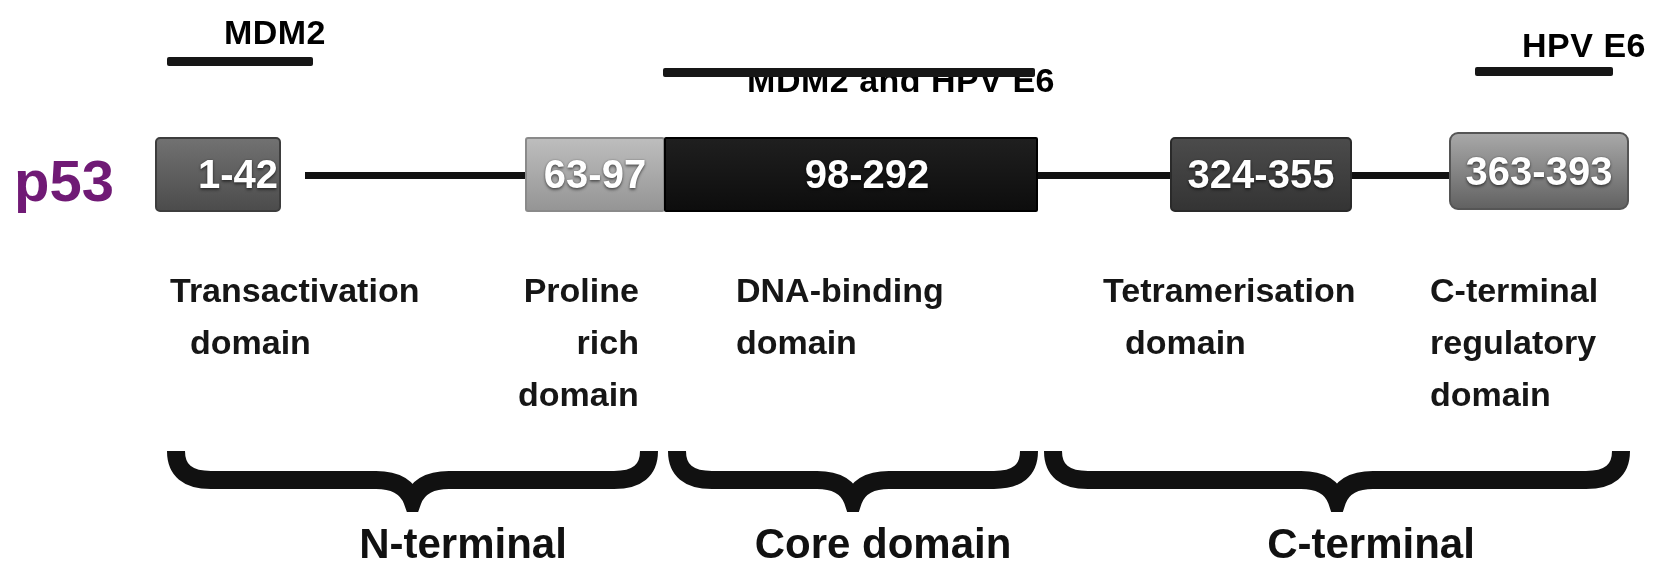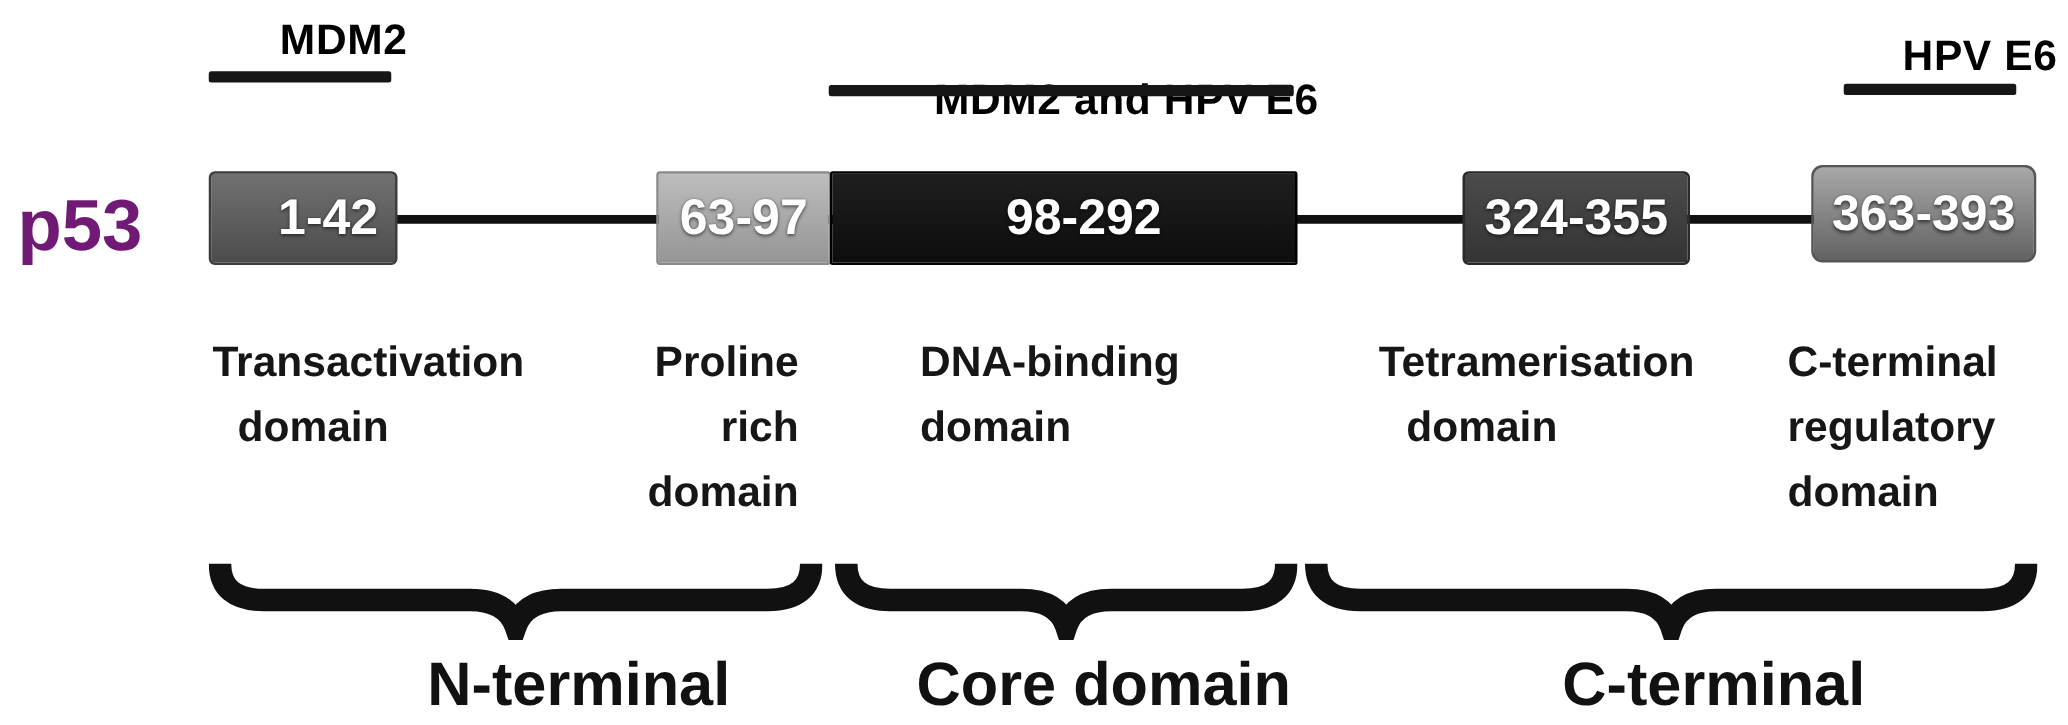--- a/index.html
+++ b/index.html
@@ -24,42 +24,42 @@
   .dbox .rng{
     font-size:40px;font-weight:bold;color:#ffffff;white-space:nowrap;
     text-shadow:0 2px 3px rgba(0,0,0,0.45), 0 0 2px rgba(0,0,0,0.35);
   }
   .dname{
     font-size:34px;font-weight:bold;color:#161616;line-height:52px;white-space:nowrap;
   }
   .dname .ln{display:block;}
   .brace svg{display:block;}
   .region-label{
-    font-size:49px;font-weight:bold;color:#111;white-space:nowrap;transform:translateX(-50%);
+    font-size:42px;font-weight:bold;color:#111;white-space:nowrap;transform:translateX(-50%);
   }
 </style>
 </head>
 <body>
 
 <div class="stage">
 
   <div class="abs hdr" style="left:160px;top:13px;width:166px;">MDM2</div>
   <div class="abs hdr-underline" style="left:167px;top:57px;width:146px;"></div>
 
   <div class="abs hdr" style="left:655px;top:26px;width:400px;margin-top:35px;">MDM2 and HPV E6</div>
   <div class="abs hdr-underline" style="left:663px;top:68px;width:372px;"></div>
 
   <div class="abs hdr" style="left:1446px;top:26px;width:200px;">HPV E6</div>
   <div class="abs hdr-underline" style="left:1475px;top:67px;width:138px;"></div>
 
   <div class="abs protein" style="left:14px;top:152px;">p53</div>
 
   <div class="abs backbone" style="left:305px;top:172px;width:1150px;"></div>
 
-  <div class="abs dbox" style="left: 167px; top: 137px; width: 151px; background: linear-gradient(rgb(113, 113, 113), rgb(76, 76, 76)); border-color: rgb(61, 61, 61); padding-left: 40px;">
+  <div class="abs dbox" style="left: 155px; top: 137px; width: 126px; background: linear-gradient(rgb(113, 113, 113), rgb(76, 76, 76)); border-color: rgb(61, 61, 61); padding-left: 40px;">
     <span class="rng">1-42</span>
   </div>
 
   <div class="abs dbox" style="left: 525px; top: 137px; width: 140px; border-radius: 3px; background: linear-gradient(rgb(189, 189, 189), rgb(149, 149, 149)); border-color: rgb(138, 138, 138);">
     <span class="rng">63-97</span>
   </div>
 
   <div class="abs dbox" style="left: 664px; top: 137px; width: 374px; border-radius: 2px; background: linear-gradient(rgb(31, 31, 31), rgb(13, 13, 13)); border-color: rgb(0, 0, 0); padding-left: 32px;">
     <span class="rng">98-292</span>
   </div>

